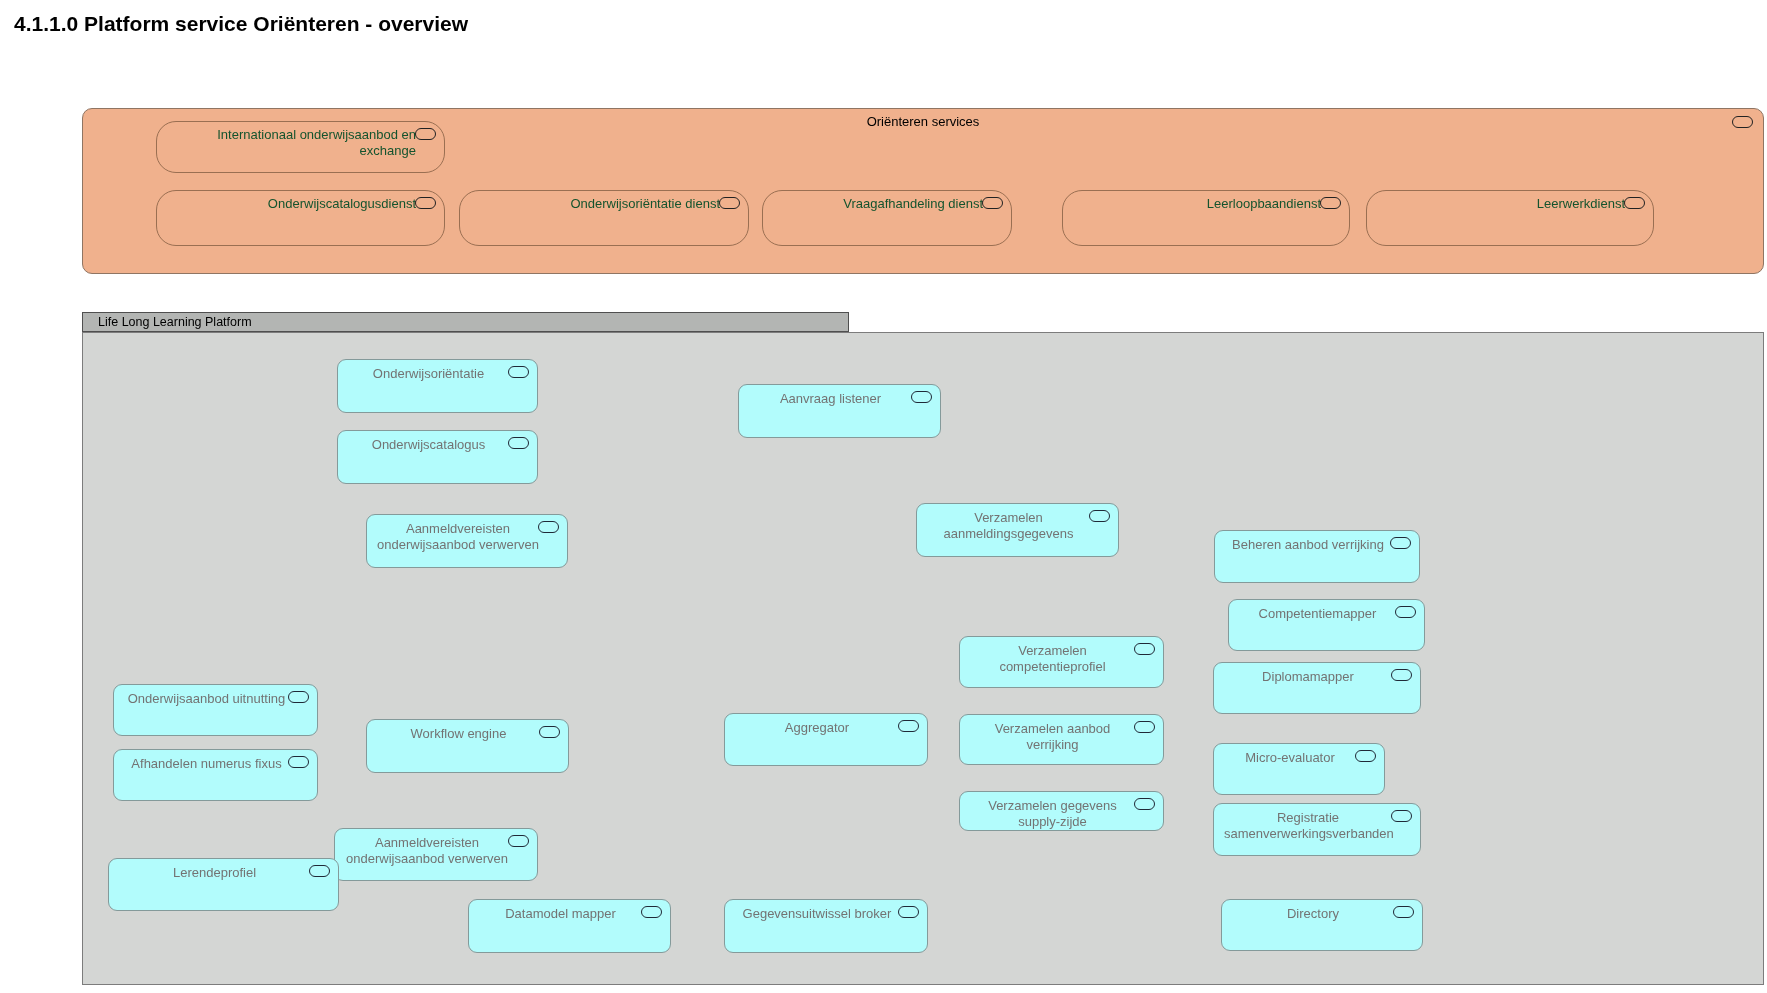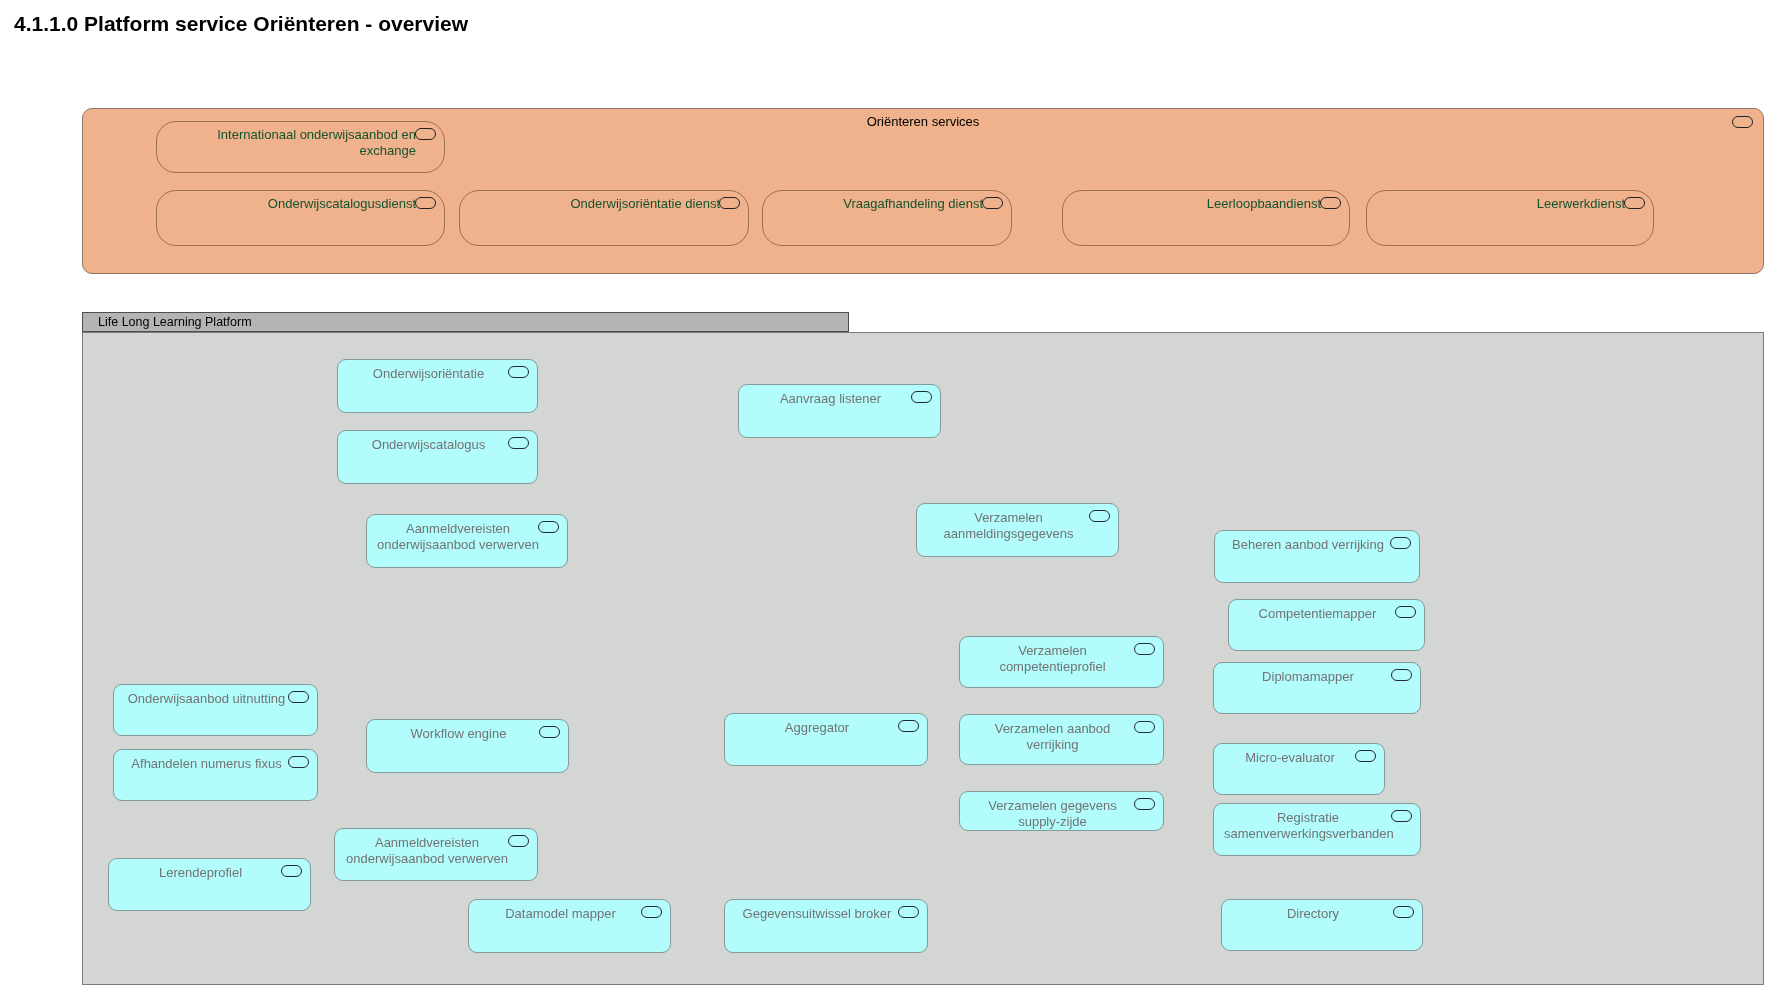--- a/index.html
+++ b/index.html
@@ -165,21 +165,21 @@
       <div class="comp" style="left:1130px;top:470px;width:208px;height:53px;">
         <span>Registratie samenverwerkingsverbanden</span>
         <span class="svc-icon"></span>
       </div>
 
       <div class="comp" style="left:251px;top:495px;width:204px;height:53px;">
         <span>Aanmeldvereisten onderwijsaanbod verwerven</span>
         <span class="svc-icon"></span>
       </div>
 
-      <div class="comp" style="left:25px;top:525px;width:203px;height:53px;">
+      <div class="comp" style="left:25px;top:525px;width:231px;height:53px;">
         <span>Lerendeprofiel</span>
         <span class="svc-icon"></span>
       </div>
 
       <div class="comp" style="left:385px;top:566px;width:203px;height:54px;">
         <span>Datamodel mapper</span>
         <span class="svc-icon"></span>
       </div>
 
       <div class="comp" style="left:641px;top:566px;width:204px;height:54px;text-align:center;">

